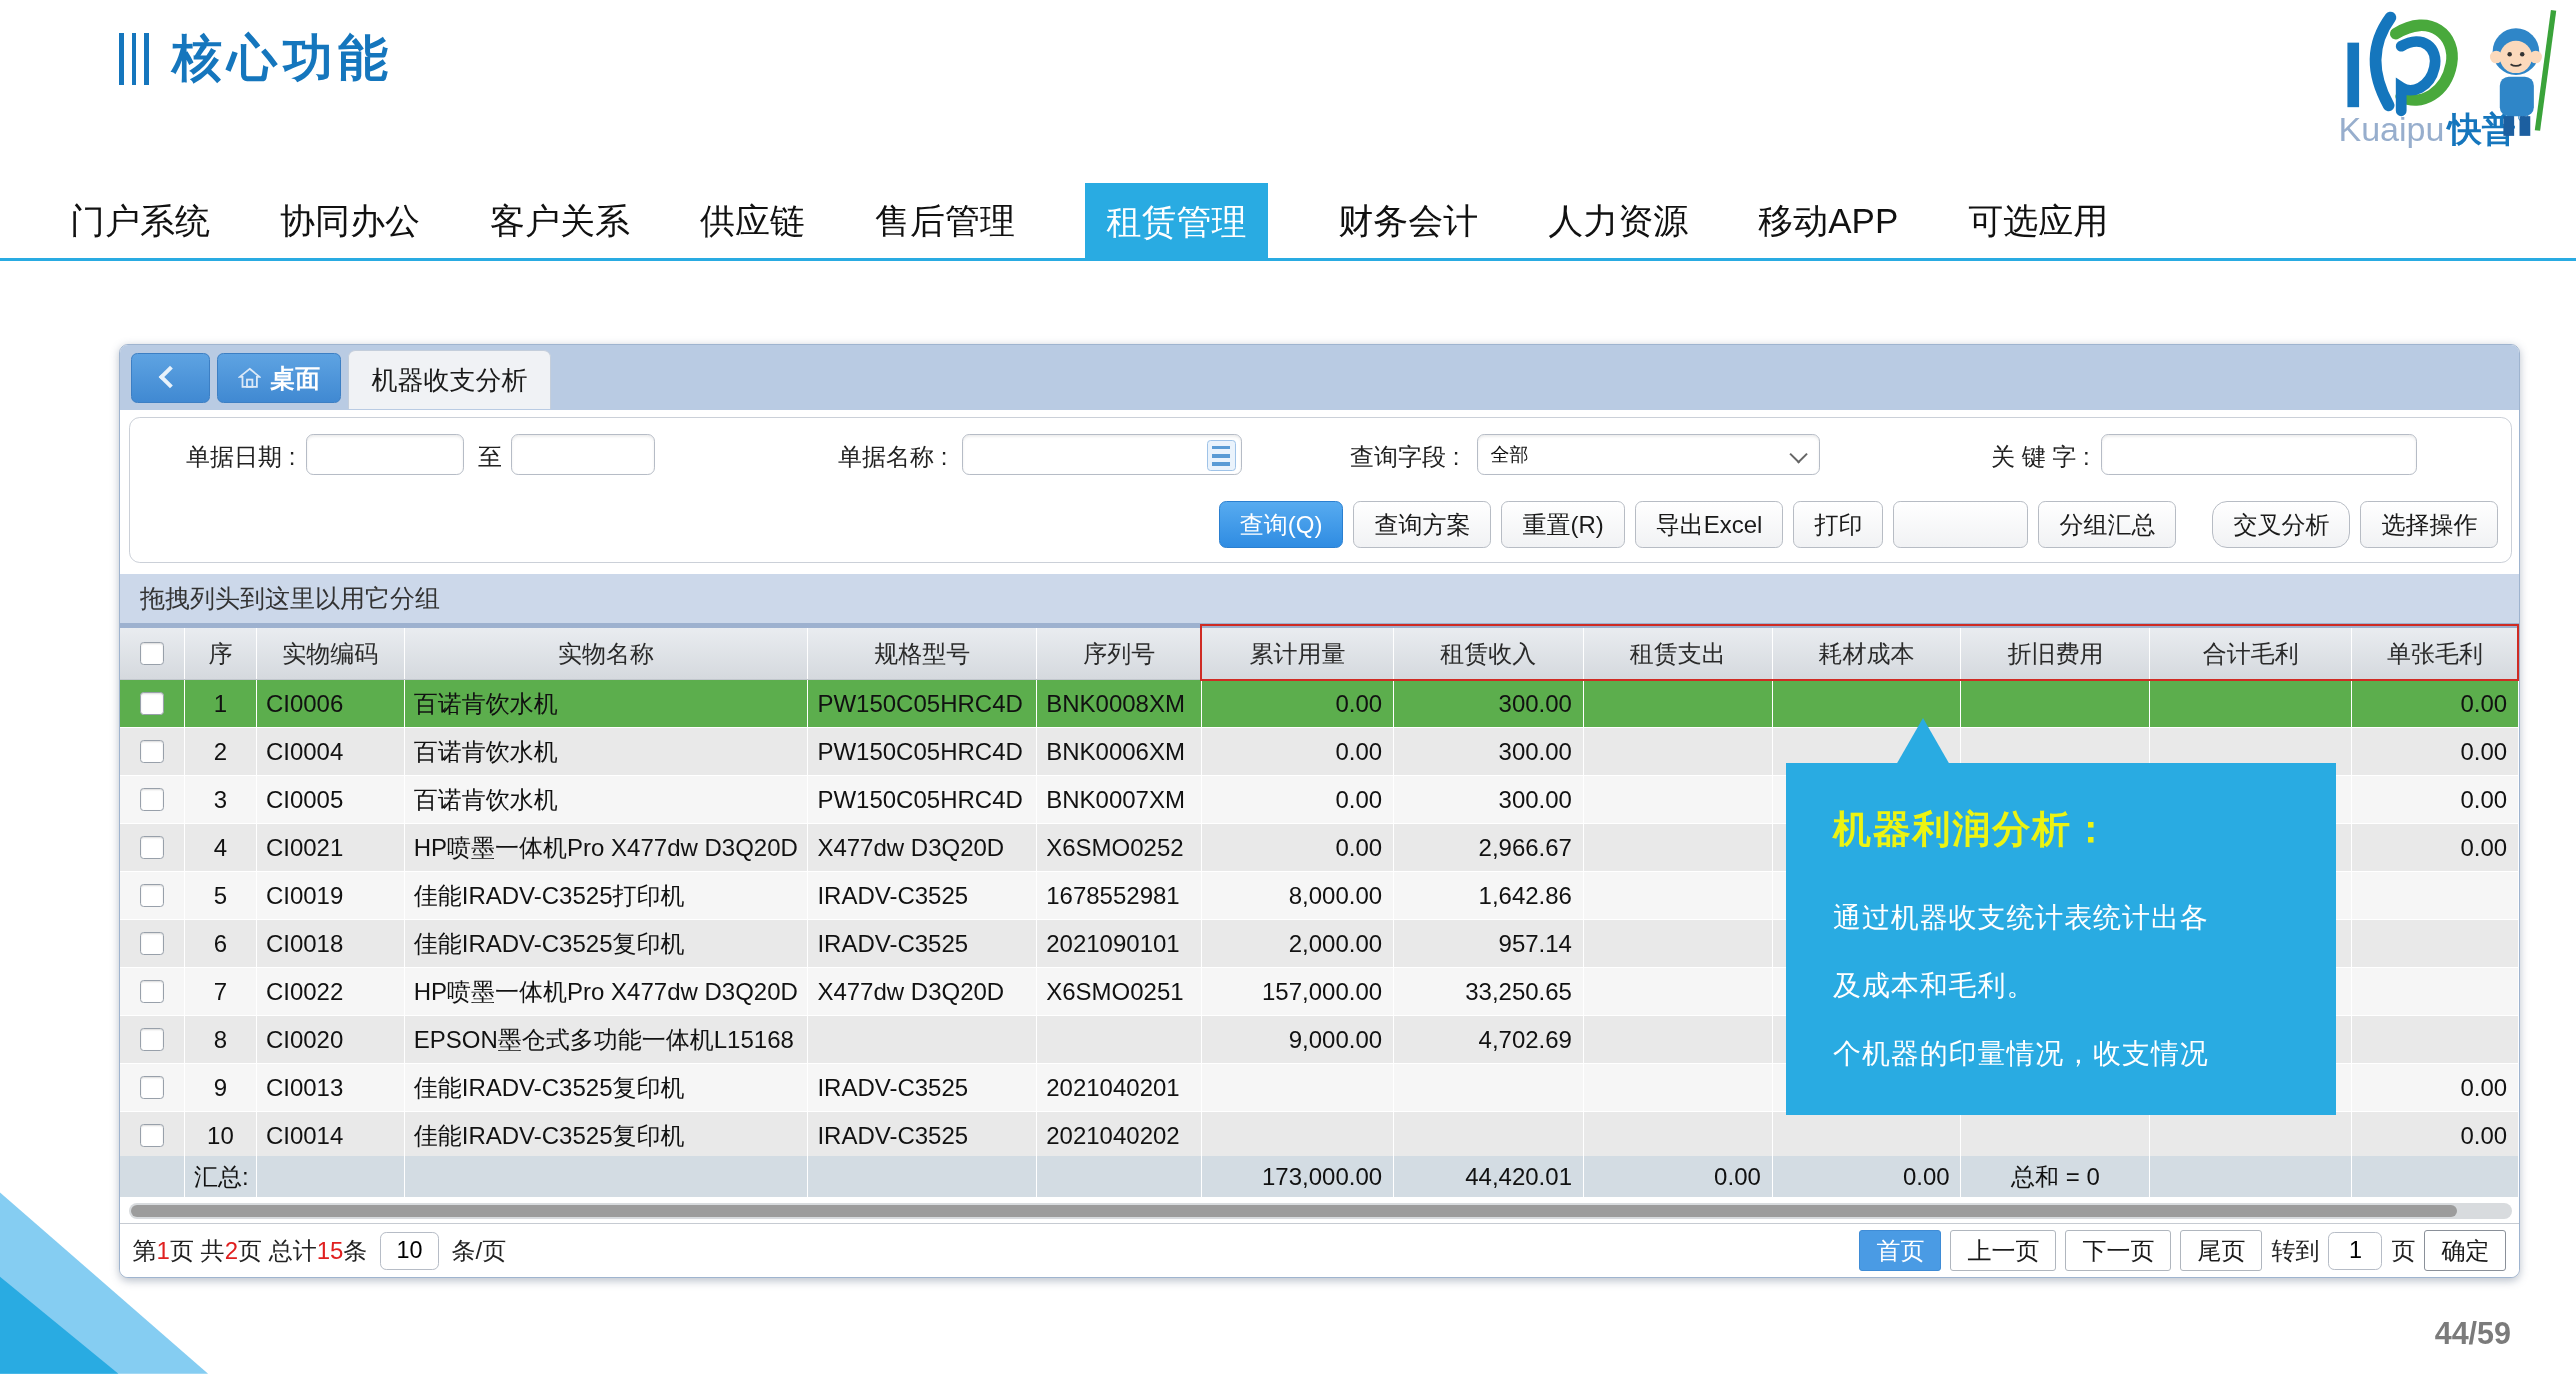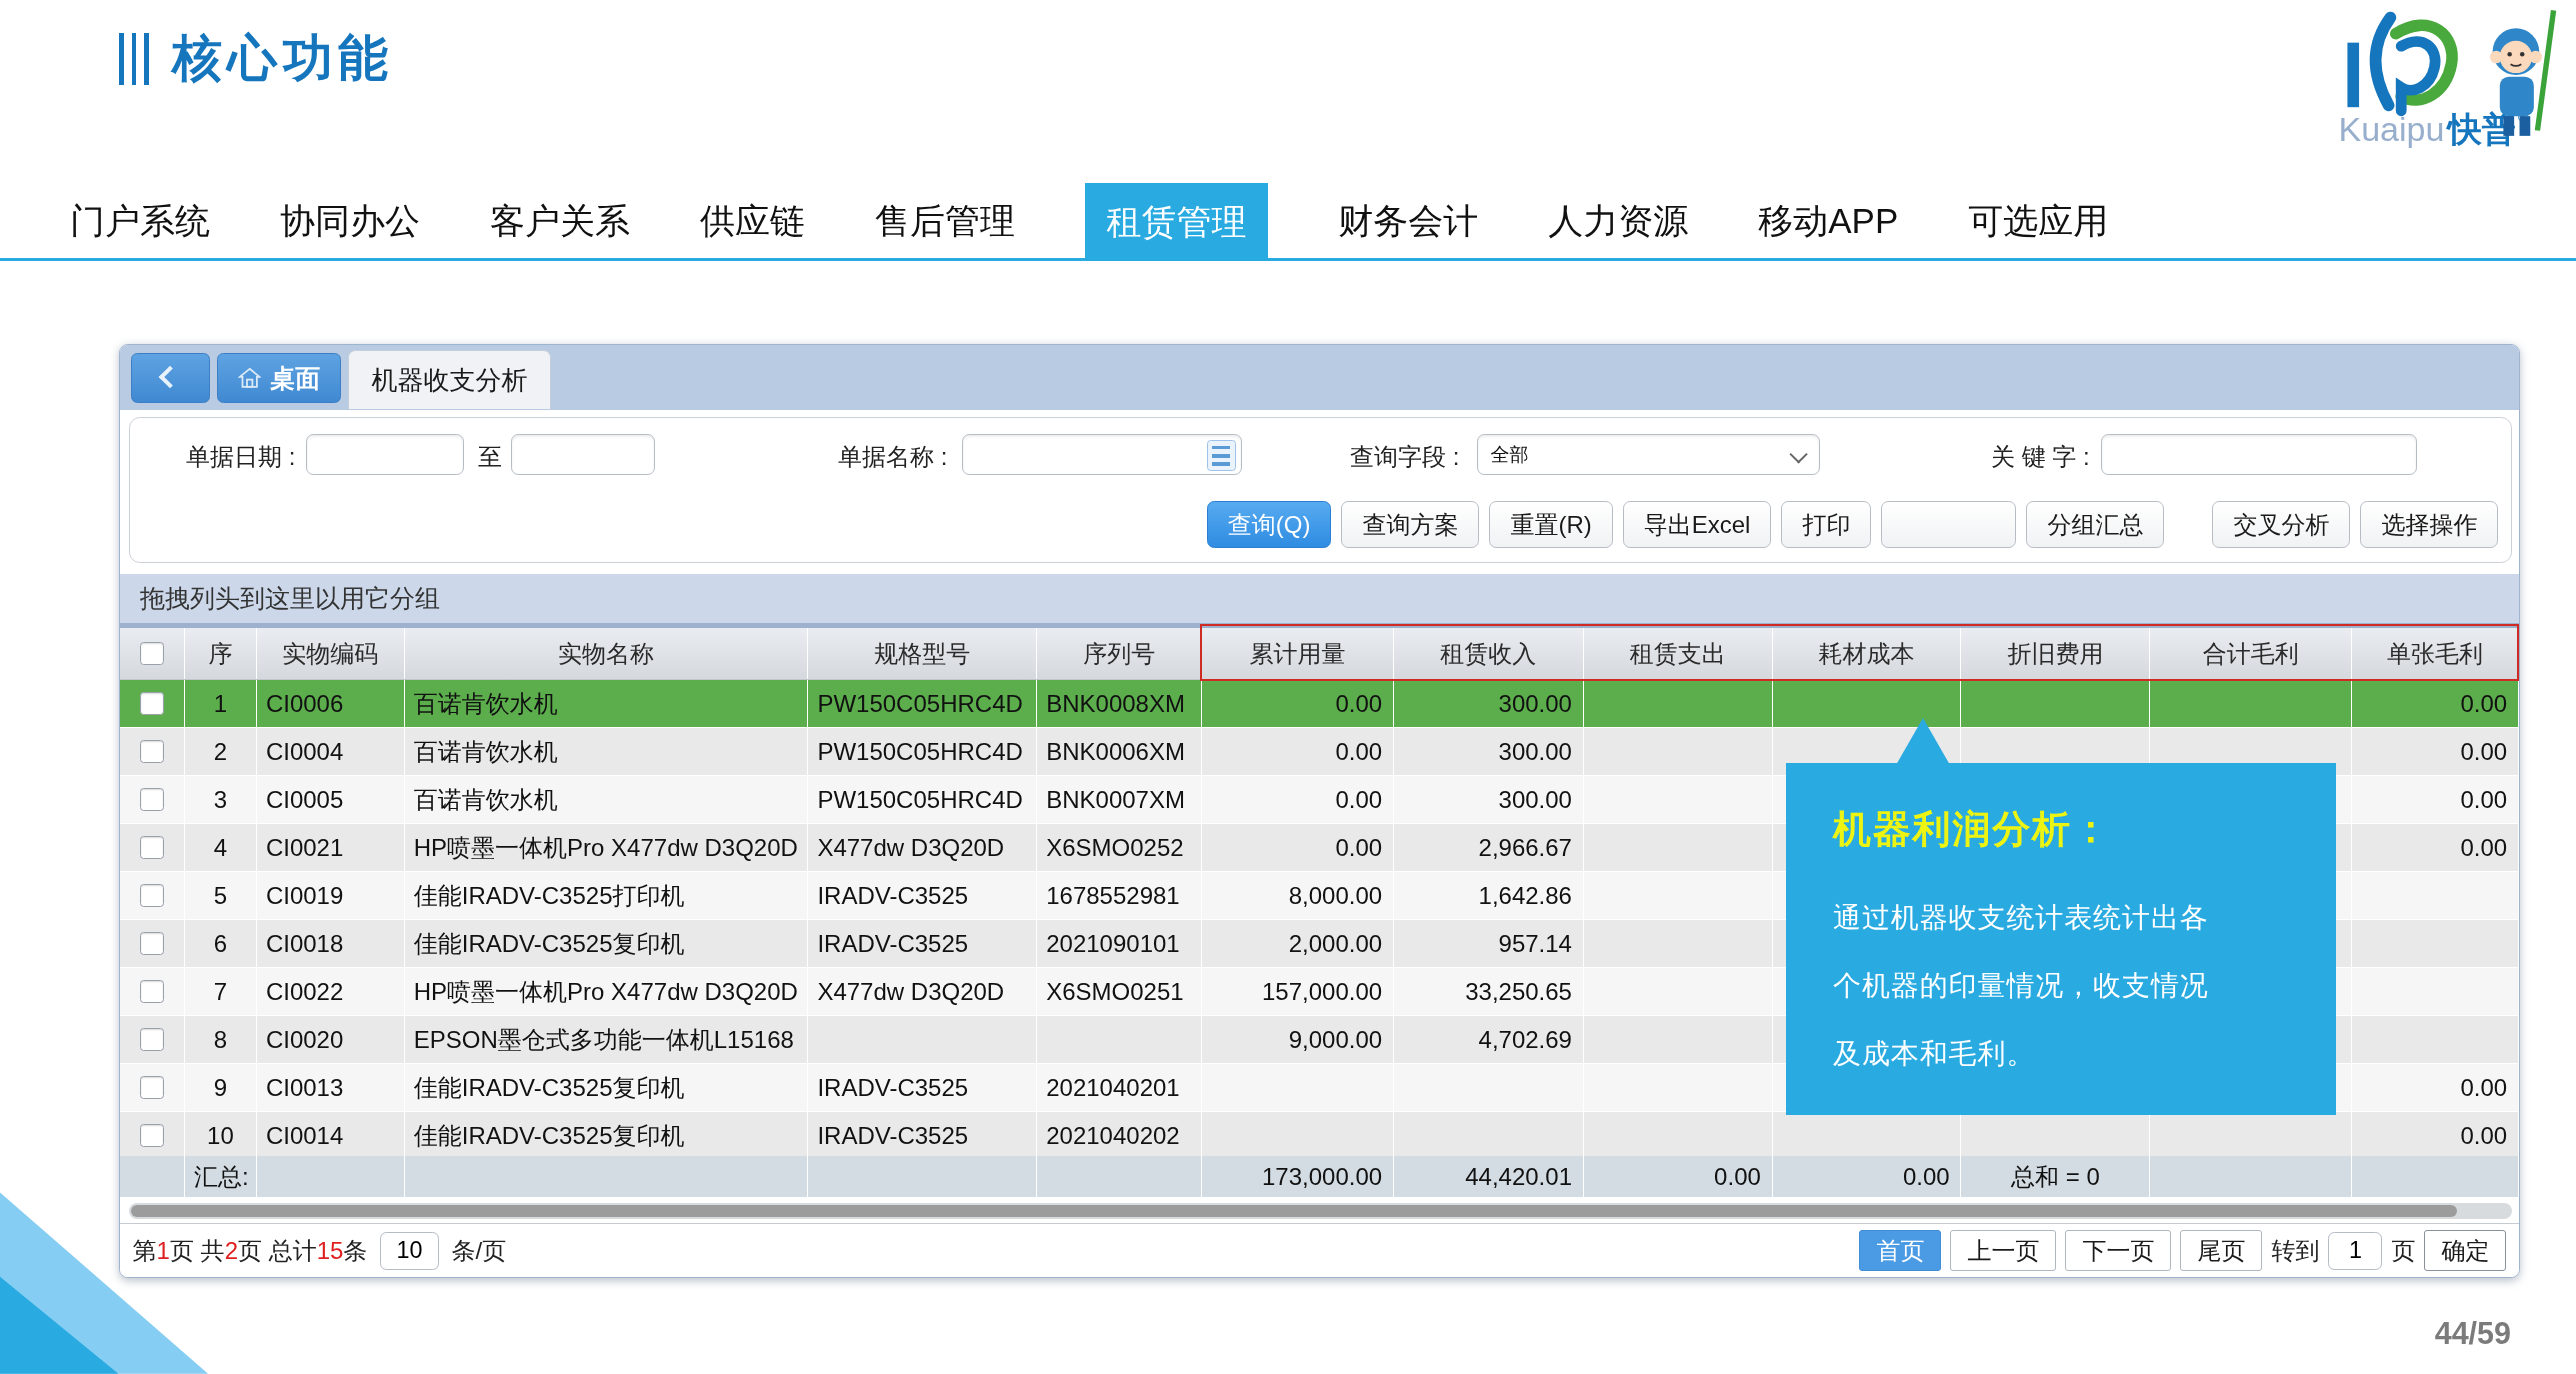--- a/index.html
+++ b/index.html
@@ -206,21 +206,21 @@
     <span class="flabel" style="left:1861px">关 键 字 :</span>
     <input class="finput" style="left: 1971px; width: 316px;">
     <div class="toolbar">
         <button class="tb-btn primary">查询(Q)</button>
         <button class="tb-btn">查询方案</button>
         <button class="tb-btn">重置(R)</button>
         <button class="tb-btn">导出Excel</button>
         <button class="tb-btn">打印</button>
         <button class="tb-btn blank"></button>
         <button class="tb-btn">分组汇总</button>
-        <button class="tb-btn" style="margin-left: 38px;">交叉分析</button>
+        <button class="tb-btn" style="margin-left: 26px; border-radius: 15px;">交叉分析</button>
         <button class="tb-btn">选择操作</button>
       </div>
   </div>
 
   <div class="groupbar">
     <span>拖拽列头到这里以用它分组</span>
   </div>
 
   <div class="thead">
       <div class="th center" style="width: 65px;">
@@ -452,22 +452,22 @@
   </div>
 </div>
 
 <div class="red-rect"></div>
 
 <div class="callout">
   <div class="tri"></div>
   <div class="callout-title">机器利润分析：</div>
   <div id="callout-body">
       <div class="callout-line">通过机器收支统计表统计出各</div>
+      <div class="callout-line">及成本和毛利。</div>
       <div class="callout-line">个机器的印量情况，收支情况</div>
-      <div class="callout-line">及成本和毛利。</div>
     </div>
 </div>
 
 <svg class="deco" width="287" height="189" viewBox="0 0 320 210">
   <polygon points="0,8 0,210 232,210" fill="#85cdf2"></polygon>
   <polygon points="0,102 0,210 132,210" fill="#29abe2"></polygon>
 </svg>
 
 <div class="pagenum">44/59</div>
 

